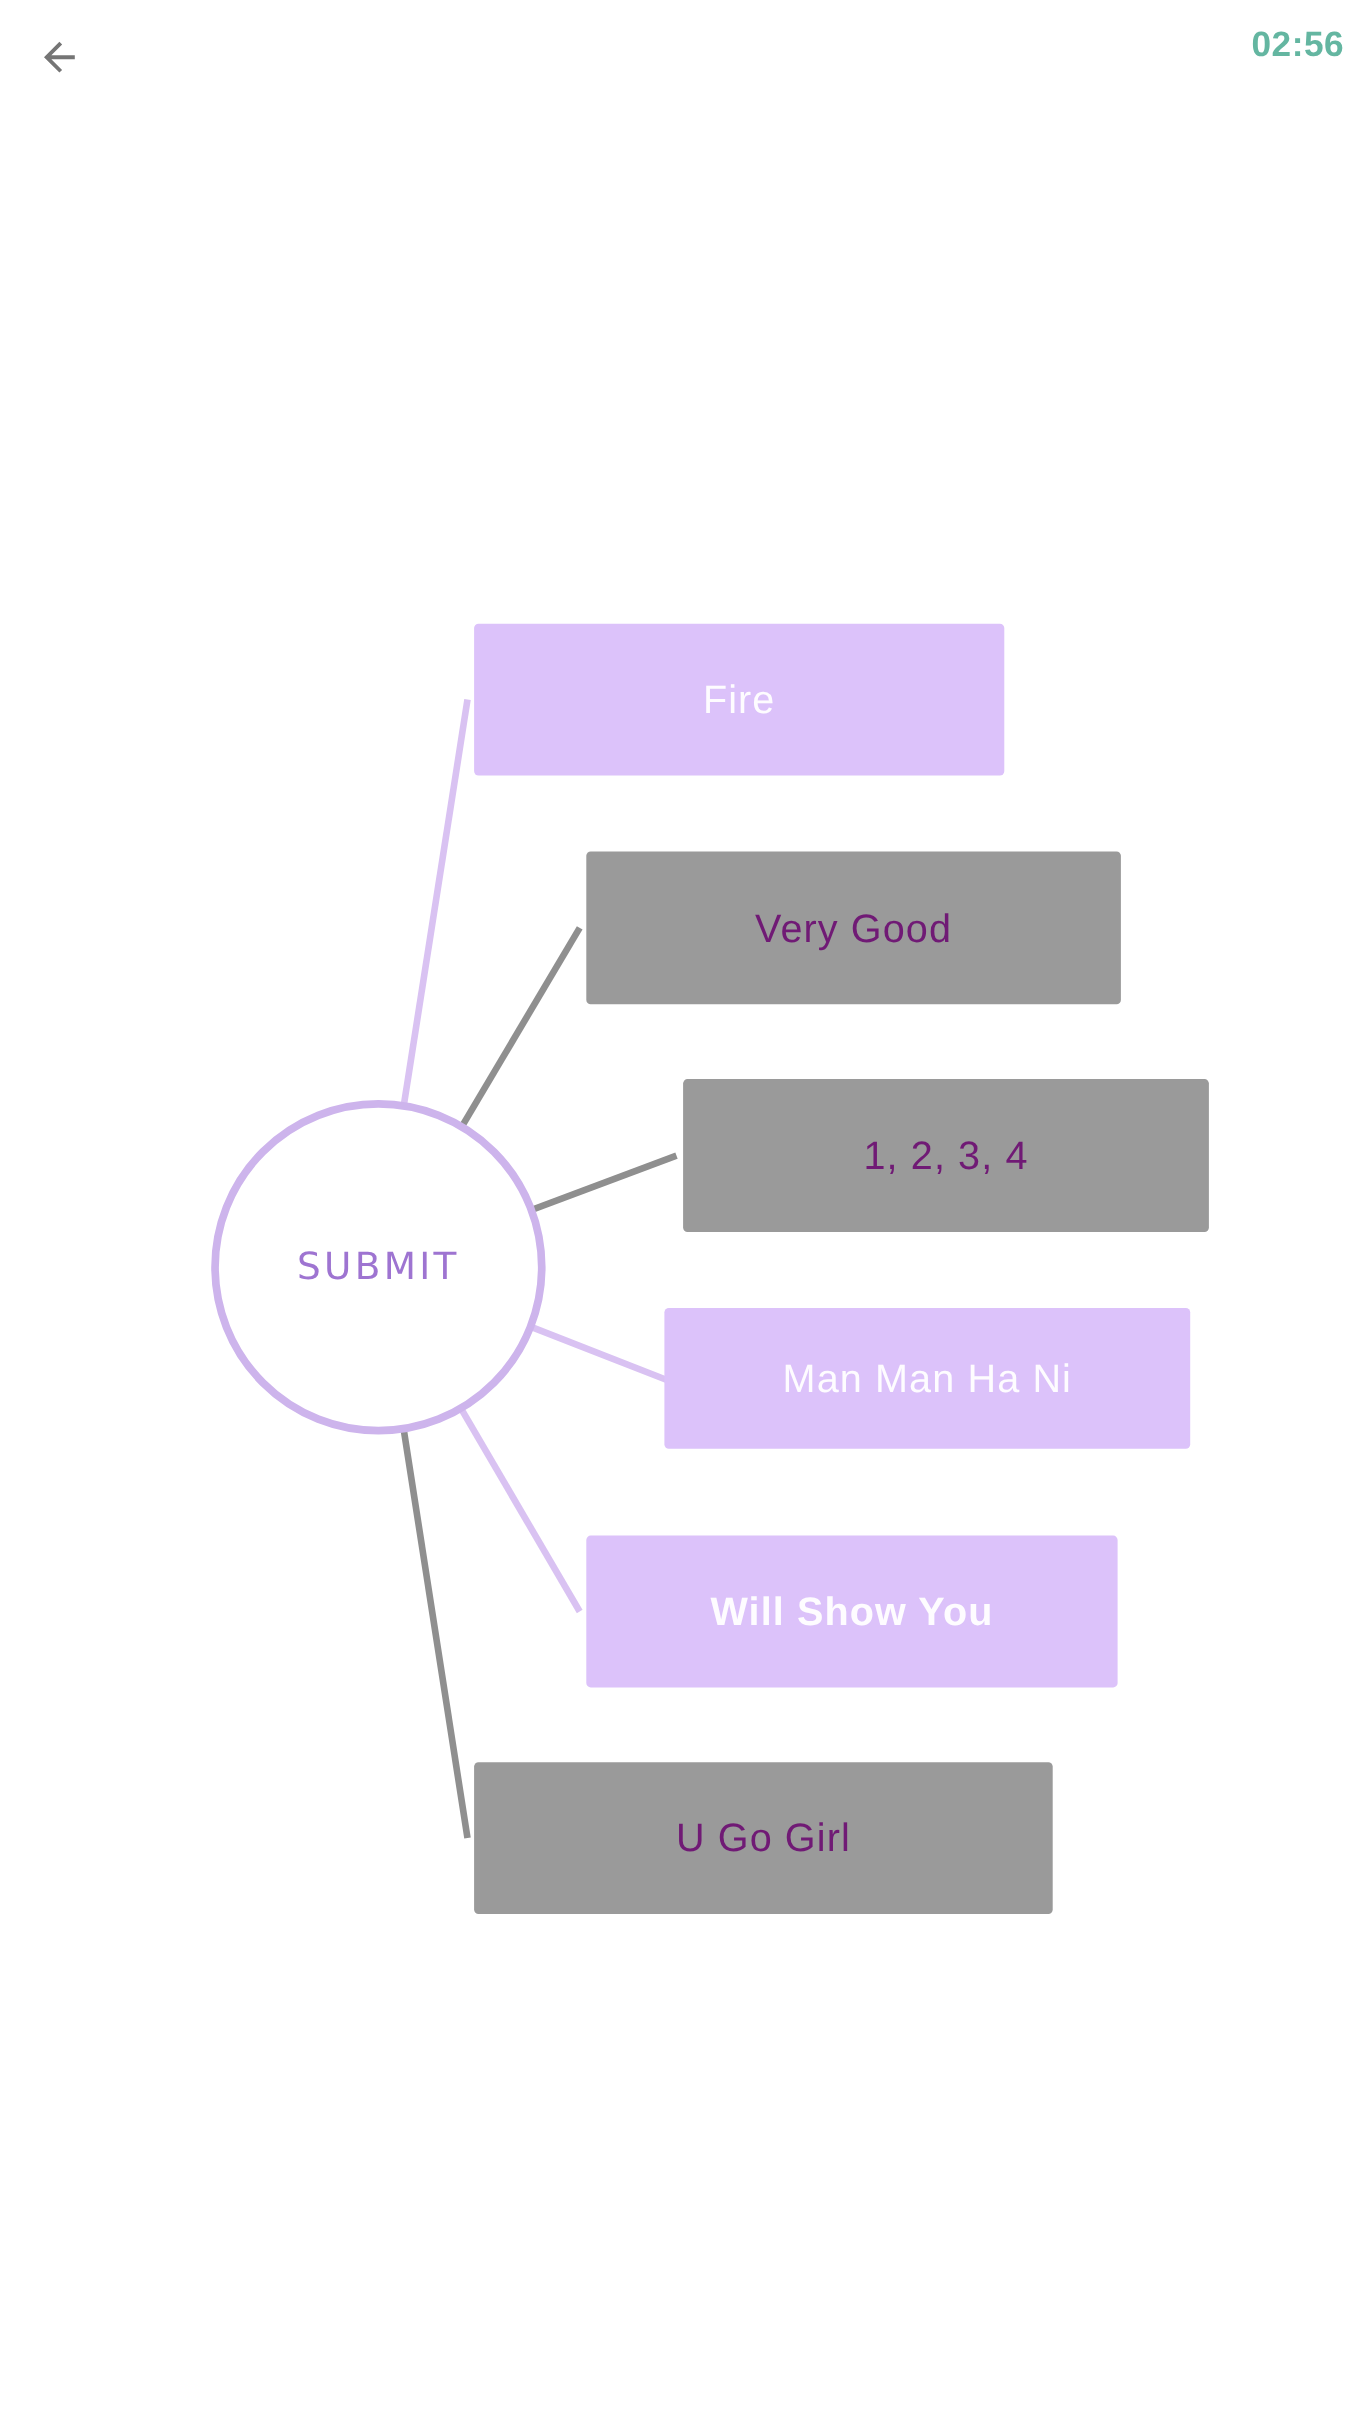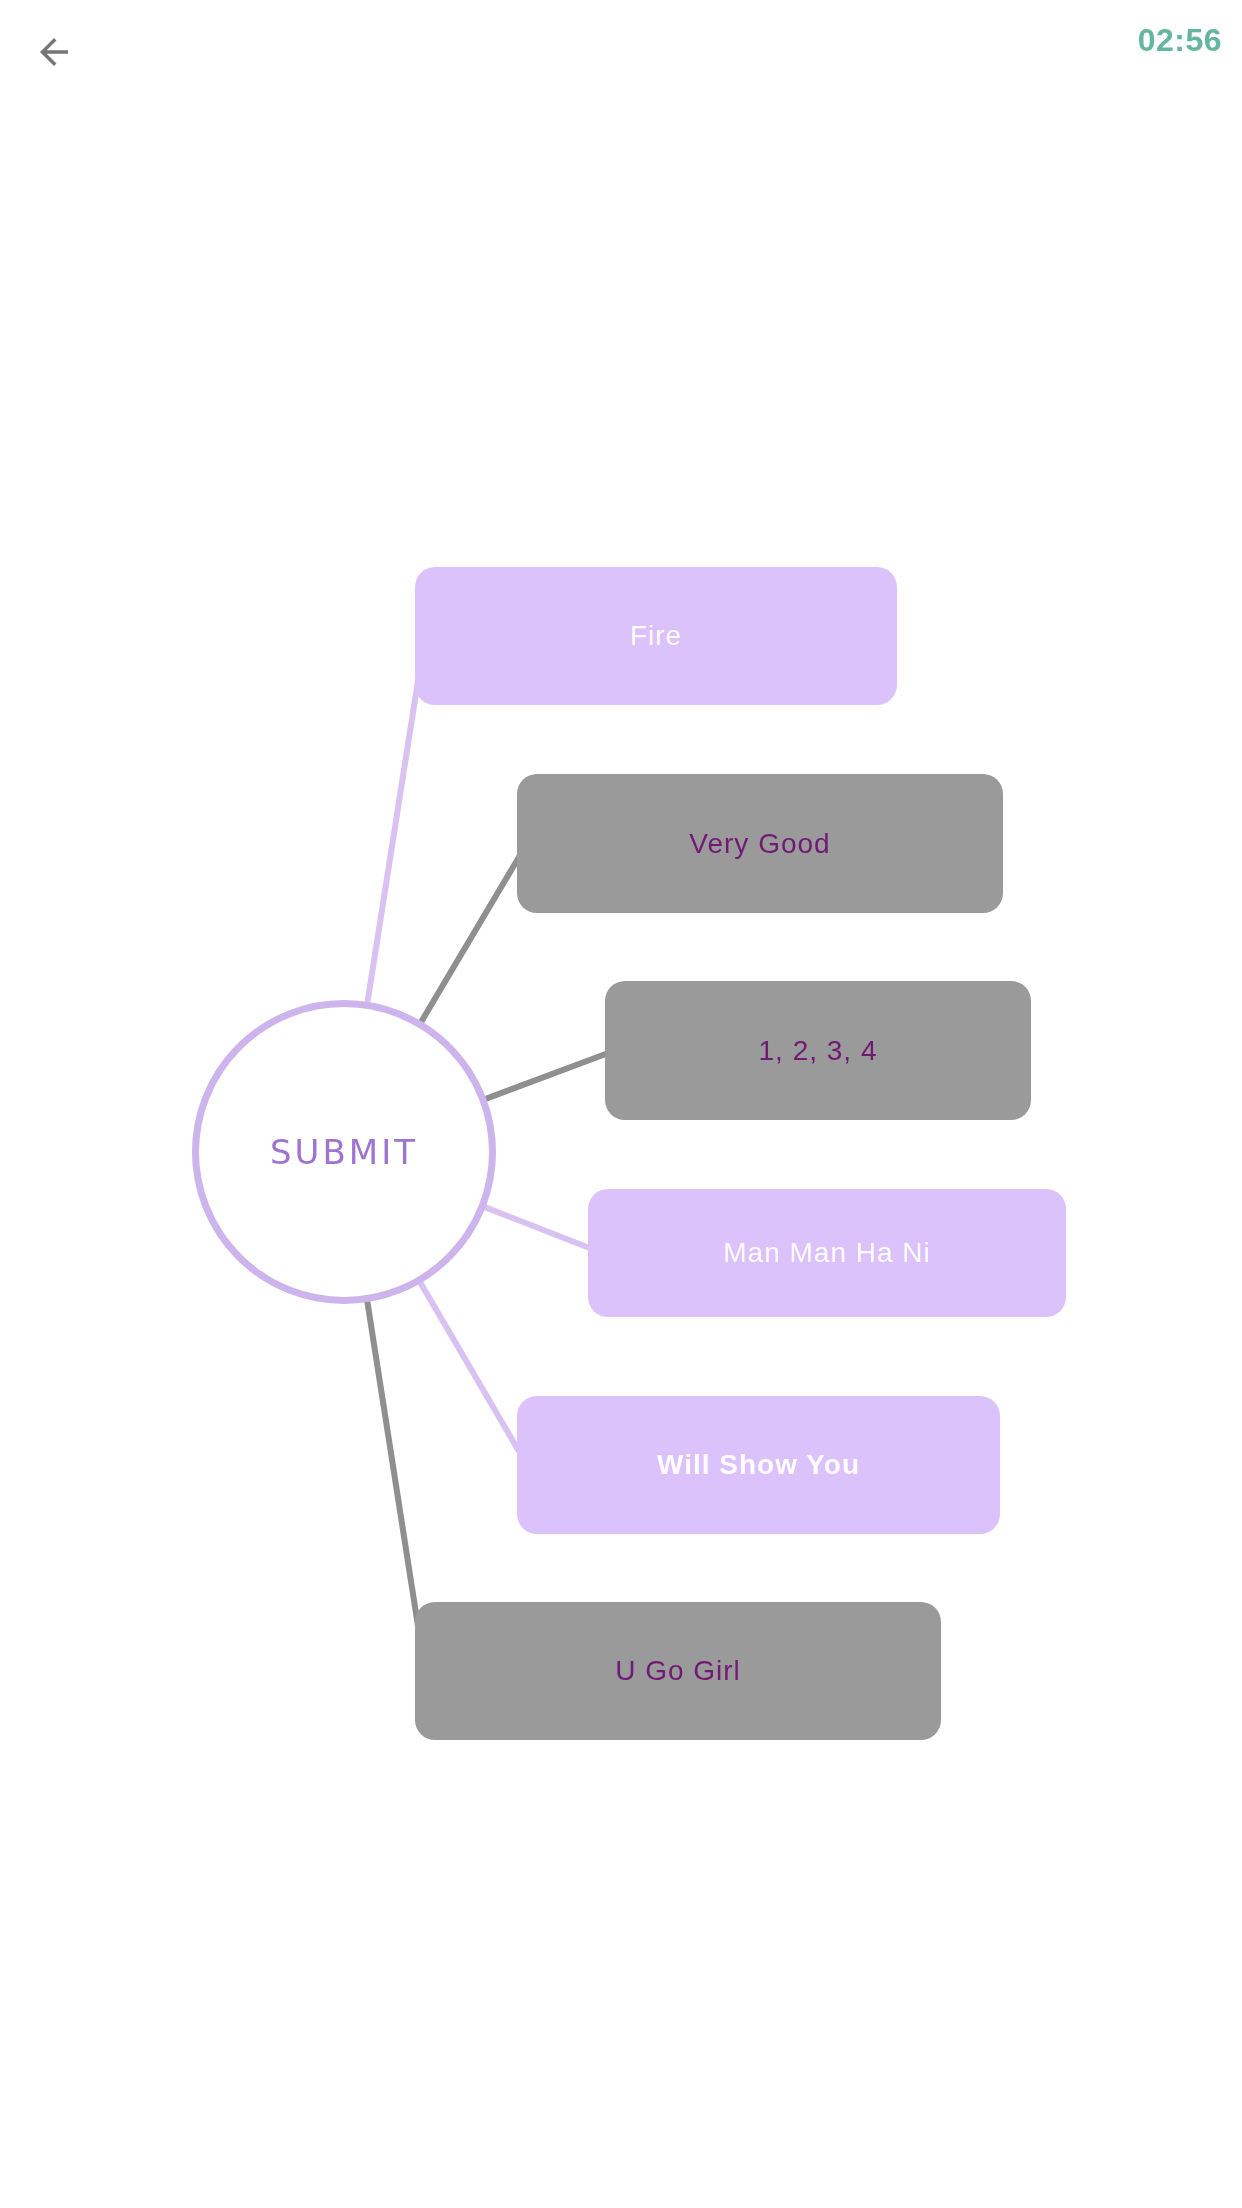--- a/index.html
+++ b/index.html
@@ -73,30 +73,31 @@
     font-weight: 500;
     letter-spacing: 3px;
     color: var(--submit-text, #9e74d1);
   }
 
   
   .option {
     position: absolute;
     box-sizing: border-box;
     border: none;
-    border-radius: 20px;
+    border-radius: 4px;
     display: flex;
     align-items: center;
     justify-content: center;
     font-family: "Liberation Sans", sans-serif;
-    font-size: 28px;
+    font-size: 36px;
     letter-spacing: 1px;
     cursor: pointer;
     padding: 0;
     z-index: 2;
+    margin-left: 16px;
   }
   .option.purple {
     background: var(--purple-fill, #dcc2fa);
     color: rgba(255, 255, 255, 0.95);
   }
   .option.gray {
     background: var(--gray-fill, #9a9a9a);
     color: #701a75;
   }
 </style>
@@ -121,16 +122,16 @@
     <line x1="344" y1="1152" x2="527" y2="1465" stroke="#d9c2f2" stroke-width="6"></line>
     <line x1="344" y1="1152" x2="425" y2="1671" stroke="#8f8f8f" stroke-width="6"></line>
   </svg>
 
 <button class="submit-node">
   <span class="submit-label">SUBMIT</span>
 </button>
 
 <button class="option purple" style="left: 415px; top: 567px; width: 482px; height: 138px;">Fire</button>
 <button class="option gray" style="left: 517px; top: 774px; width: 486px; height: 139px;">Very Good</button>
-<button class="option gray" style="left: 605px; top: 981px; width: 426px; height: 139px;">1, 2, 3, 4</button>
+<button class="option gray" style="left: 605px; top: 981px; width: 478px; height: 139px;">1, 2, 3, 4</button>
 <button class="option purple" style="left: 588px; top: 1189px; width: 478px; height: 128px;">Man Man Ha Ni</button>
 <button class="option purple" style="left: 517px; top: 1396px; width: 483px; height: 138px; font-weight: bold;">Will Show You</button>
 <button class="option gray" style="left: 415px; top: 1602px; width: 526px; height: 138px; text-align: right;">U Go Girl</button>
 
 </body></html>

